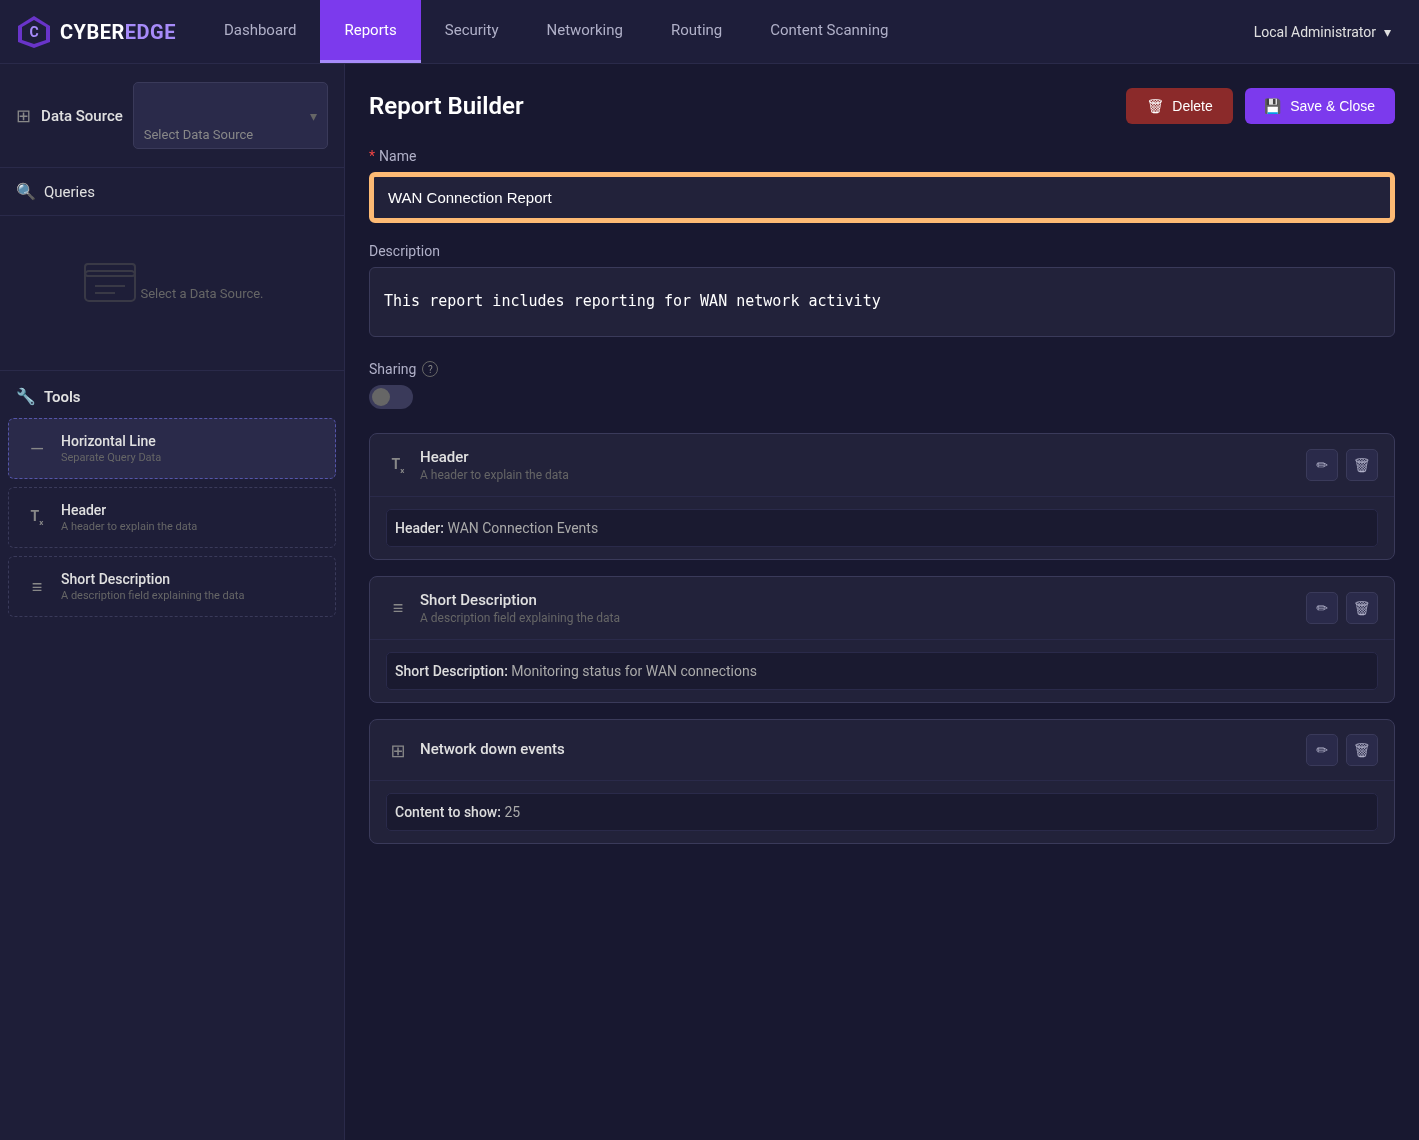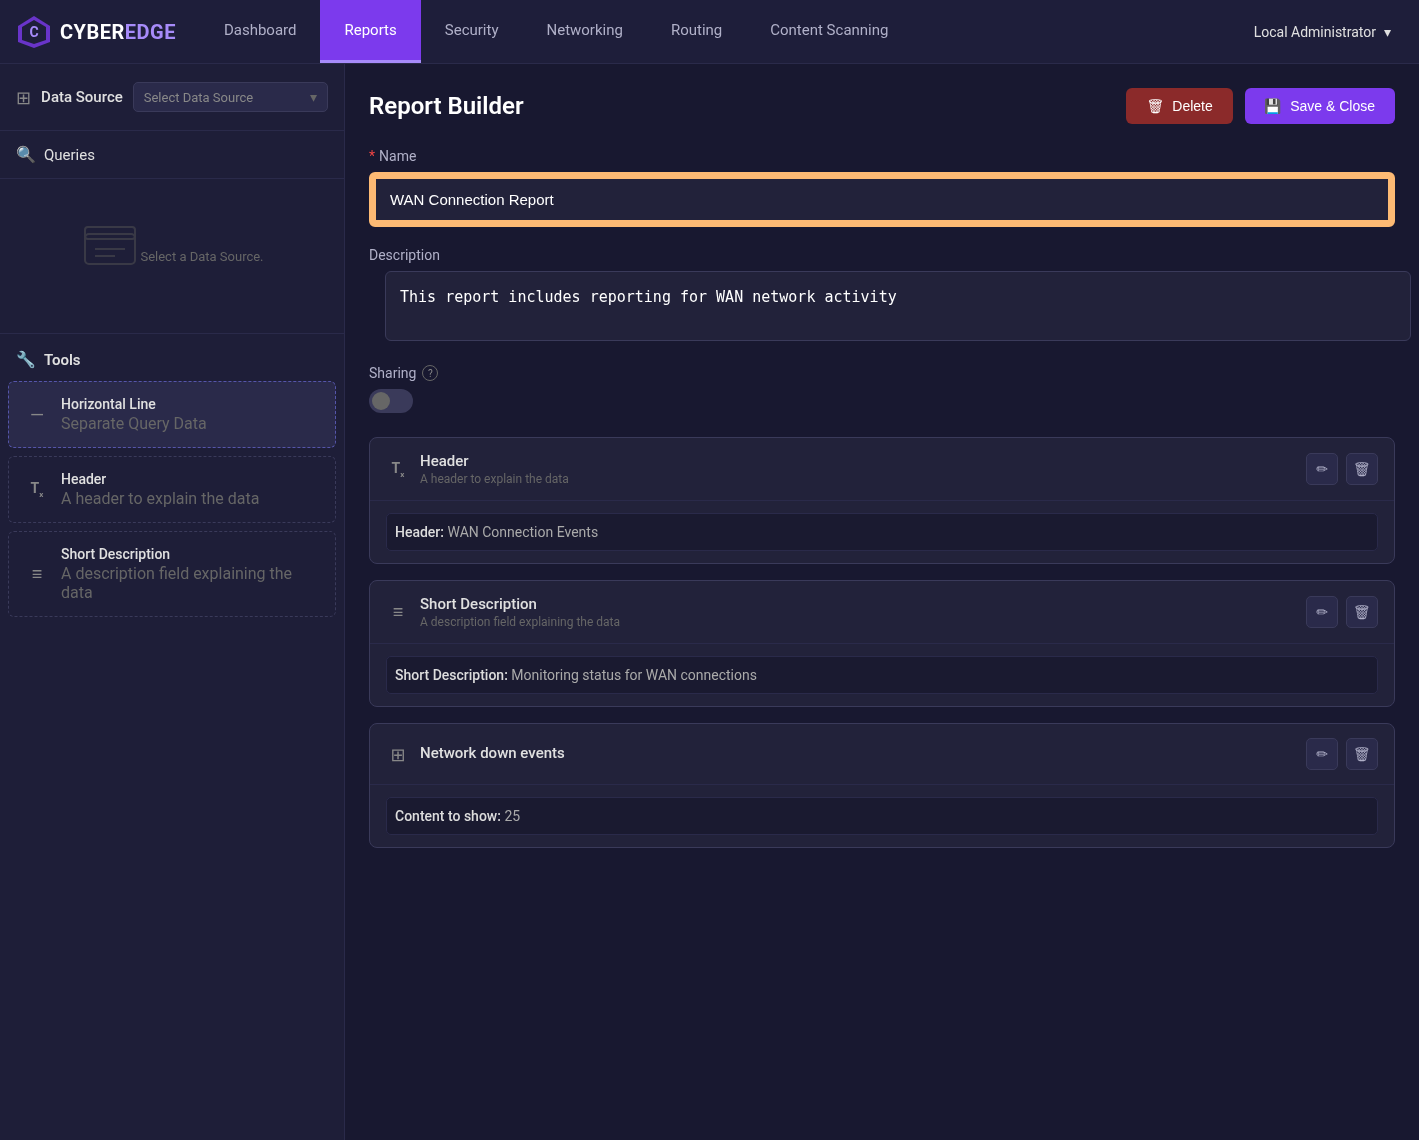--- a/index.html
+++ b/index.html
@@ -170,21 +170,21 @@
       width: 24px;
       text-align: center;
     }
     .tool-item-content { flex: 1; }
     .tool-item-title {
       font-size: 14px;
       color: #e0e0e0;
       font-weight: 500;
     }
     .tool-item-desc {
-      font-size: 16px;
+      font-size: 11px;
       color: #666;
       margin-top: 2px;
     }
 
     
     .content {
       flex: 1;
       padding: 24px;
       overflow-y: auto;
       background: #181830;
@@ -235,39 +235,38 @@
     .form-section { margin-bottom: 20px; }
     .form-label {
       font-size: 14px;
       color: #b0b0c8;
       margin-bottom: 8px;
     }
     .required-star { color: #ef4444; margin-right: 4px; }
     .form-input {
       width: 100%;
       background: #22223a;
-      border: 7px solid #fdba74;
+      border: 5px solid #fdba74;
       border-radius: 6px;
       color: #fff;
       font-size: 15px;
       padding: 12px 14px;
       outline: none;
     }
     .form-textarea {
       width: 100%;
       background: #22223a;
       border: 1px solid #3a3a5a;
       border-radius: 6px;
       color: #fff;
       font-size: 15px;
-      padding: 16px 14px;
+      padding: 24px 14px;
       outline: none;
       resize: none;
       height: 70px;
-      margin-left: 16px;
     }
 
     
     .sharing-section {
       margin-bottom: 24px;
     }
     .sharing-label {
       font-size: 14px;
       color: #b0b0c8;
       margin-bottom: 8px;
@@ -400,21 +399,21 @@
 </div>
 
 <div class="main-layout">
 
   <div class="sidebar">
 
     <div class="sidebar-datasource">
       <span style="color:#888;font-size:18px;">⊞</span>
       <span class="sidebar-datasource-label">Data Source</span>
       <div class="datasource-select">
-        <span style="color:#888;font-size:13px;">Select Data Source</span>
+        <span style="color:#888;font-size:13px;margin-top:38px;">Select Data Source</span>
         <span style="color:#666;">▾</span>
       </div>
     </div>
 
     <div class="sidebar-queries">
       <span style="font-size:16px;">🔍</span>
       <span>Queries</span>
     </div>
 
     <div class="empty-datasource">

